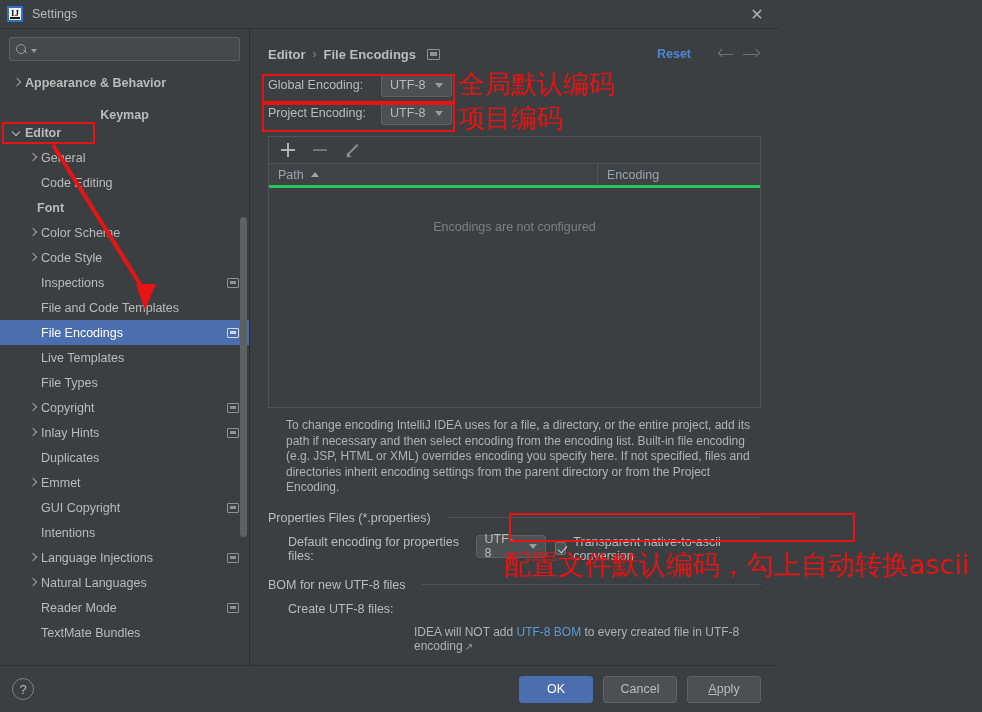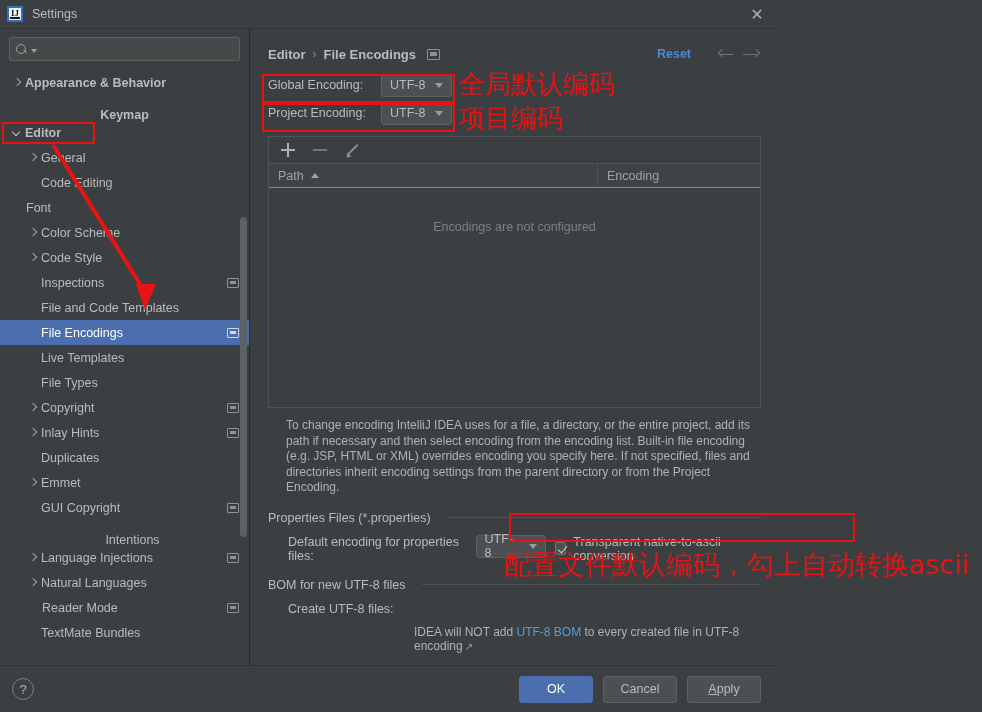--- a/index.html
+++ b/index.html
@@ -402,21 +402,21 @@
     border-right: 3px solid transparent;
     border-bottom: 4px solid #8b8e90;
     transform: rotate(-135deg);
   }
 
   .tbl-head {
     height: 24px;
     flex: 0 0 24px;
     display: flex;
     background: #3f4345;
-    border-bottom: 1px solid #22c55e;
+    border-bottom: 3px solid #22c55e;
   }
   .th {
     display: flex;
     align-items: center;
     padding-left: 9px;
     color: #9ba3ad;
     font-size: 12.5px;
     gap: 7px;
   }
   .th.path { width: 329px; flex: 0 0 329px; border-right: 1px solid #4f5355; }
@@ -609,21 +609,21 @@
             <span class="tree-label">Editor</span>
           </div>
           <div class="tree-row" style="padding-left: 26px;">
             <span class="arrow right"></span>
             <span class="tree-label">General</span>
           </div>
           <div class="tree-row" style="padding-left: 26px;">
             <span class="arrow"></span>
             <span class="tree-label">Code Editing</span>
           </div>
-          <div class="tree-row" style="padding-left: 11px;">
+          <div class="tree-row" style="padding-left: 22px; font-weight: bold;">
             <span class="arrow"></span>
             <span class="tree-label">Font</span>
           </div>
           <div class="tree-row" style="padding-left: 26px;">
             <span class="arrow right"></span>
             <span class="tree-label">Color Scheme</span>
           </div>
           <div class="tree-row" style="padding-left: 26px;">
             <span class="arrow right"></span>
             <span class="tree-label">Code Style</span>
@@ -666,34 +666,34 @@
           </div>
           <div class="tree-row" style="padding-left: 26px;">
             <span class="arrow right"></span>
             <span class="tree-label">Emmet</span>
           </div>
           <div class="tree-row" style="padding-left: 26px;">
             <span class="arrow"></span>
             <span class="tree-label">GUI Copyright</span>
             <span class="badge-icon"></span>
           </div>
-          <div class="tree-row" style="padding-left: 26px; flex-direction: column;">
+          <div class="tree-row" style="padding-left: 26px;">
             <span class="arrow"></span>
             <span class="tree-label">Intentions</span>
           </div>
           <div class="tree-row" style="padding-left: 26px;">
             <span class="arrow right"></span>
             <span class="tree-label">Language Injections</span>
             <span class="badge-icon"></span>
           </div>
           <div class="tree-row" style="padding-left: 26px;">
             <span class="arrow right"></span>
             <span class="tree-label">Natural Languages</span>
           </div>
-          <div class="tree-row" style="padding-left: 16px; margin-left: 11px;">
+          <div class="tree-row" style="padding-left: 26px;">
             <span class="arrow"></span>
             <span class="tree-label">Reader Mode</span>
             <span class="badge-icon"></span>
           </div>
           <div class="tree-row" style="padding-left: 26px;">
             <span class="arrow"></span>
             <span class="tree-label">TextMate Bundles</span>
           </div>
         <div class="sb-track">
           <div class="sb-thumb"></div>

